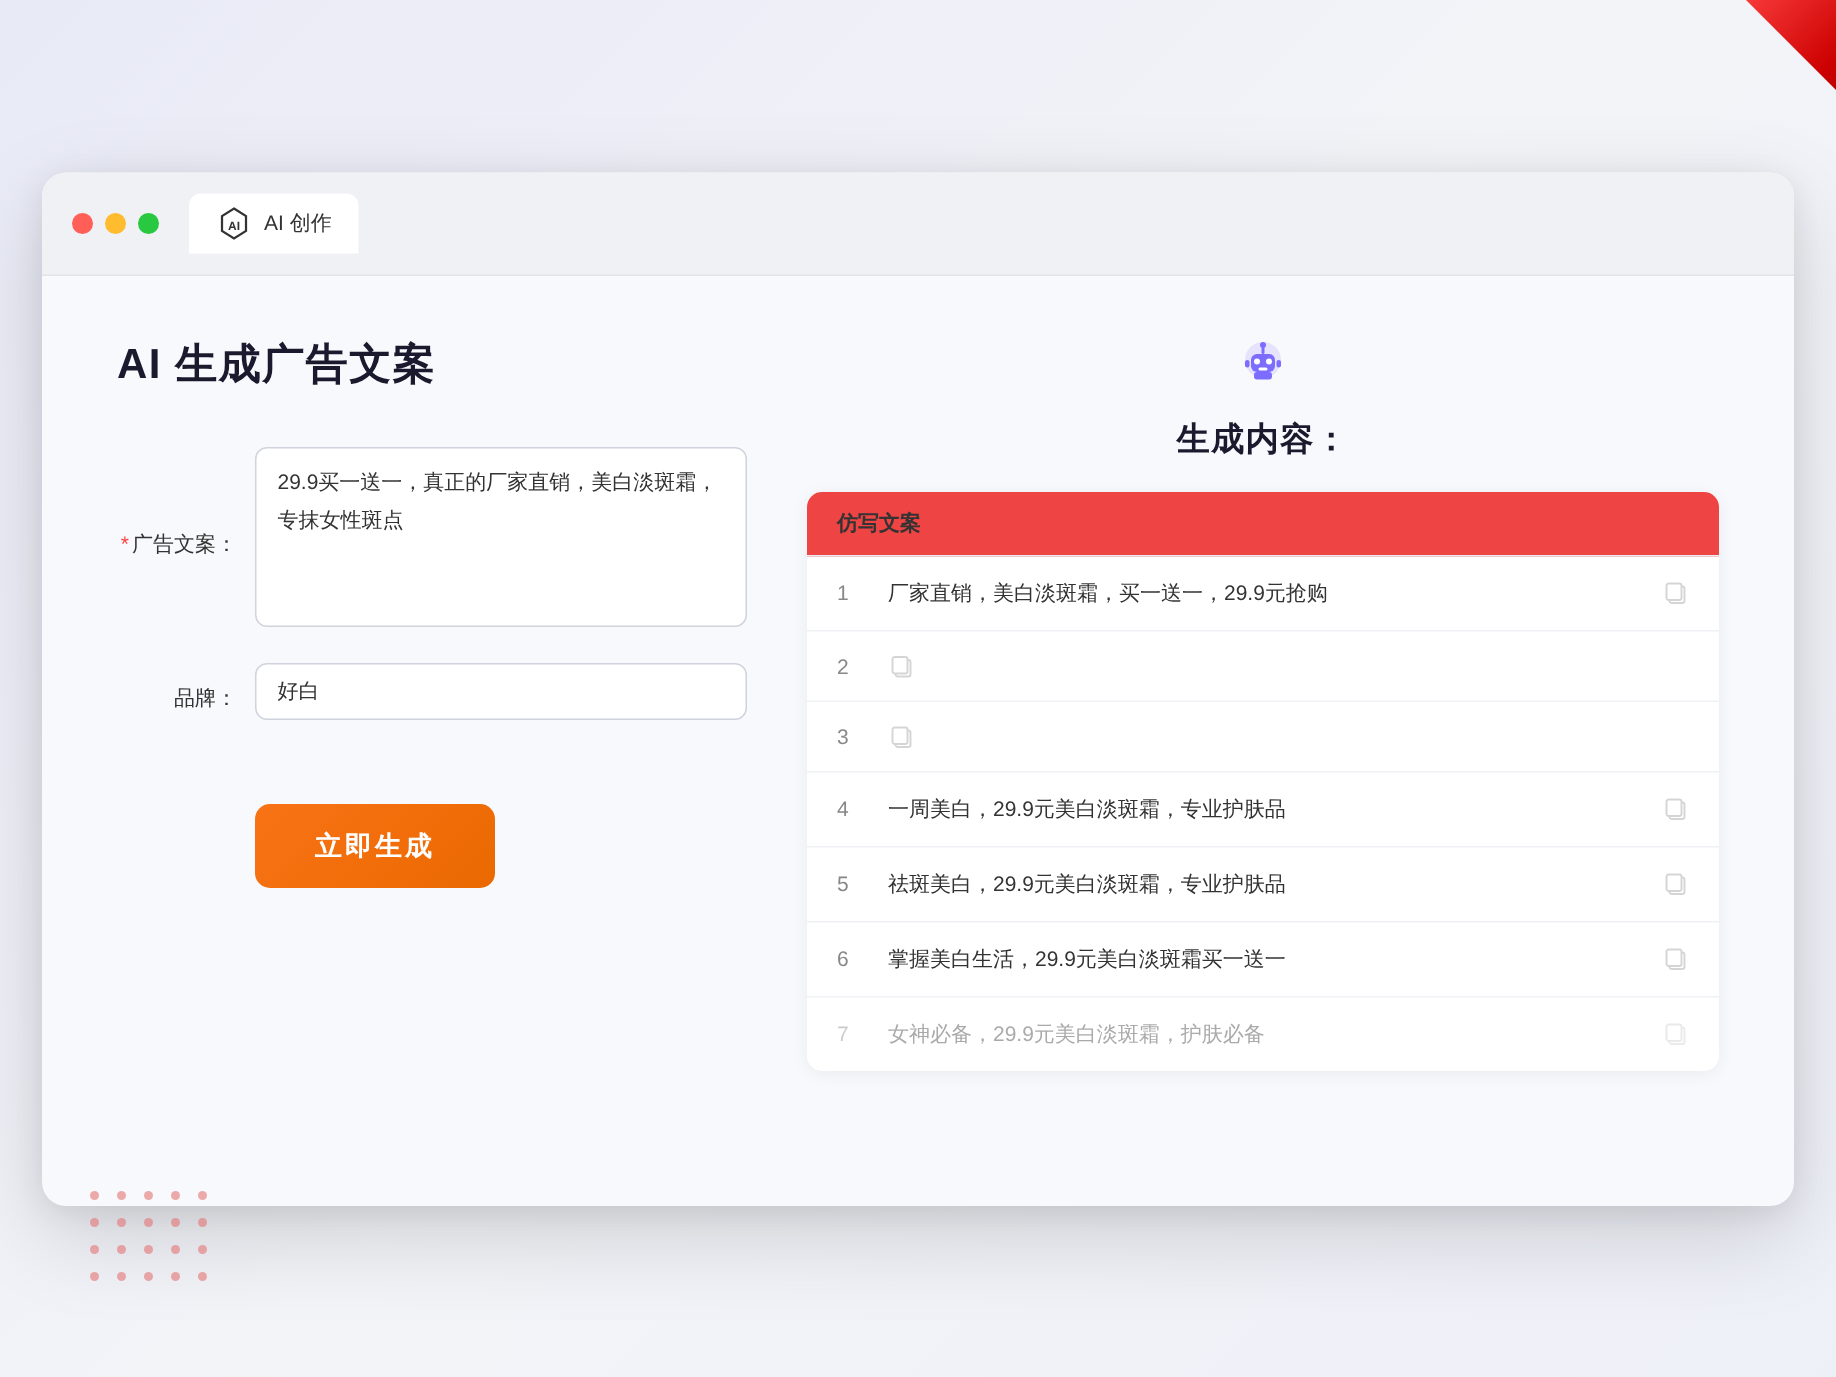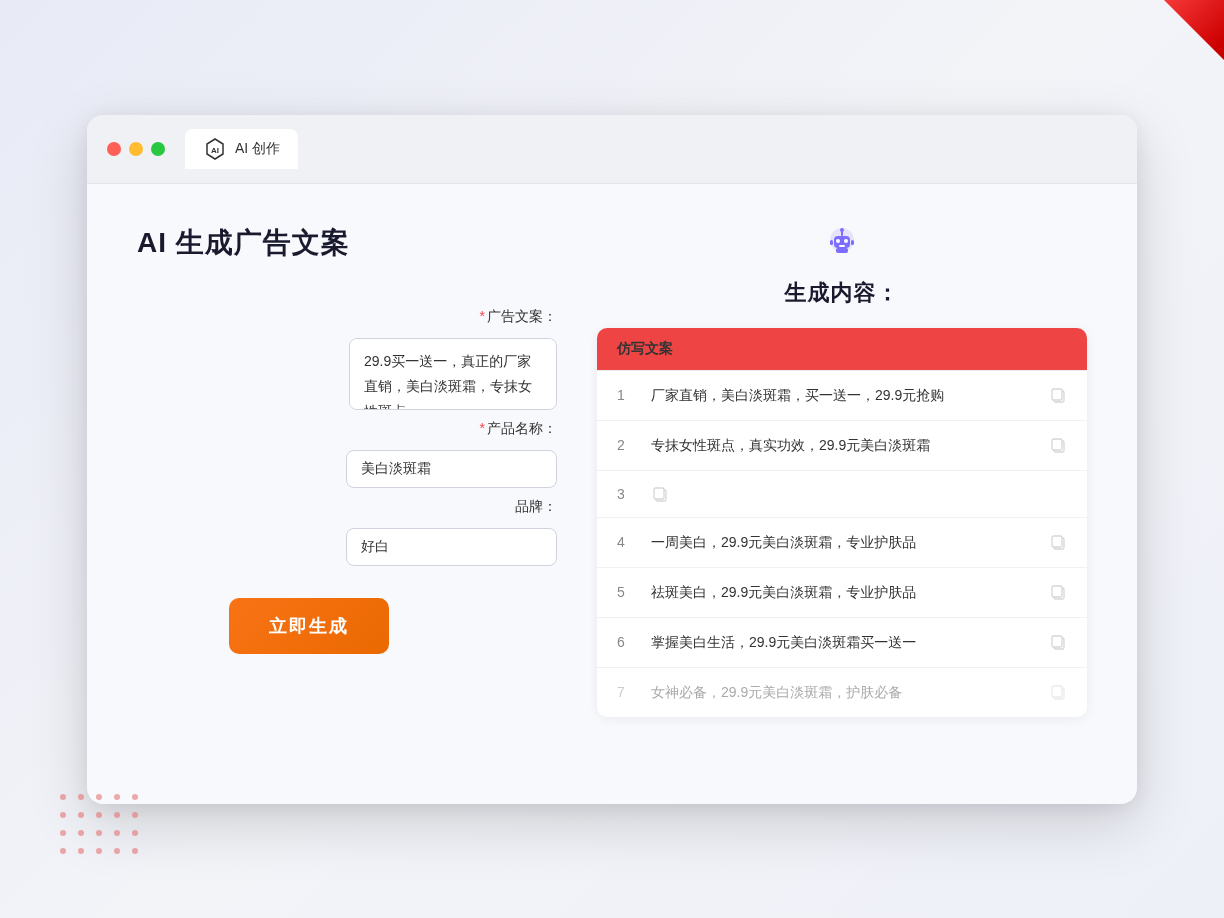--- a/index.html
+++ b/index.html
@@ -50,21 +50,21 @@
     .dot {
       width: 6px;
       height: 6px;
       border-radius: 50%;
       background: #e57373;
       opacity: 0.6;
     }
 
     
     .browser-window {
-      width: 1050px;
+      width: 1168px;
       background: #f8f9fc;
       border-radius: 16px;
       box-shadow: 0 20px 60px rgba(0,0,0,0.15), 0 4px 20px rgba(0,0,0,0.08);
       overflow: hidden;
     }
 
     
     .title-bar {
       background: #f0f1f5;
       padding: 14px 20px;
@@ -123,23 +123,23 @@
     .page-title {
       font-size: 28px;
       font-weight: 700;
       color: #1a1a2e;
       margin-bottom: 36px;
       letter-spacing: 1px;
     }
 
     .form-group {
       display: flex;
-      align-items: flex-end;
+      align-items: center;
+      margin-bottom: 24px;
       gap: 12px;
-      flex-direction: column;
     }
 
     .form-label {
       font-size: 14px;
       color: #333;
       min-width: 80px;
       text-align: right;
       padding-top: 10px;
       white-space: nowrap;
     }
@@ -313,26 +313,20 @@
 
       
       <div class="form-group">
         <label class="form-label">
           <span class="required-star">*</span><span>广告文案：</span>
         </label>
         <textarea class="form-textarea" style="">29.9买一送一，真正的厂家直销，美白淡斑霜，专抹女性斑点</textarea>
       </div>
 
       
-      <div class="form-group">
-        <label class="form-label">
-          <span class="required-star">*</span><span>产品名称：</span>
-        </label>
-        <input type="text" class="form-input" value="美白淡斑霜" style="">
-      </div>
 
       
       <div class="form-group">
         <label class="form-label">品牌：</label>
         <input type="text" class="form-input" value="好白" style="">
       </div>
 
       
       <button class="submit-btn">立即生成</button>
     </div>
@@ -361,21 +355,20 @@
         <div class="table-row">
           <span class="row-number">1</span>
           <span class="row-text">厂家直销，美白淡斑霜，买一送一，29.9元抢购</span>
           <svg class="copy-icon" viewBox="0 0 18 18" fill="none" xmlns="http://www.w3.org/2000/svg">
             <rect x="5" y="5" width="10" height="11" rx="1.5" stroke="#999" stroke-width="1.3"></rect>
             <rect x="3" y="3" width="10" height="11" rx="1.5" stroke="#999" stroke-width="1.3" fill="white"></rect>
           </svg>
         </div>
         <div class="table-row">
           <span class="row-number">2</span>
-          <span class="row-text">专抹女性斑点，真实功效，29.9元美白淡斑霜</span>
           <svg class="copy-icon" viewBox="0 0 18 18" fill="none" xmlns="http://www.w3.org/2000/svg">
             <rect x="5" y="5" width="10" height="11" rx="1.5" stroke="#999" stroke-width="1.3"></rect>
             <rect x="3" y="3" width="10" height="11" rx="1.5" stroke="#999" stroke-width="1.3" fill="white"></rect>
           </svg>
         </div>
         <div class="table-row">
           <span class="row-number">3</span>
           <svg class="copy-icon" viewBox="0 0 18 18" fill="none" xmlns="http://www.w3.org/2000/svg">
             <rect x="5" y="5" width="10" height="11" rx="1.5" stroke="#999" stroke-width="1.3"></rect>
             <rect x="3" y="3" width="10" height="11" rx="1.5" stroke="#999" stroke-width="1.3" fill="white"></rect>

